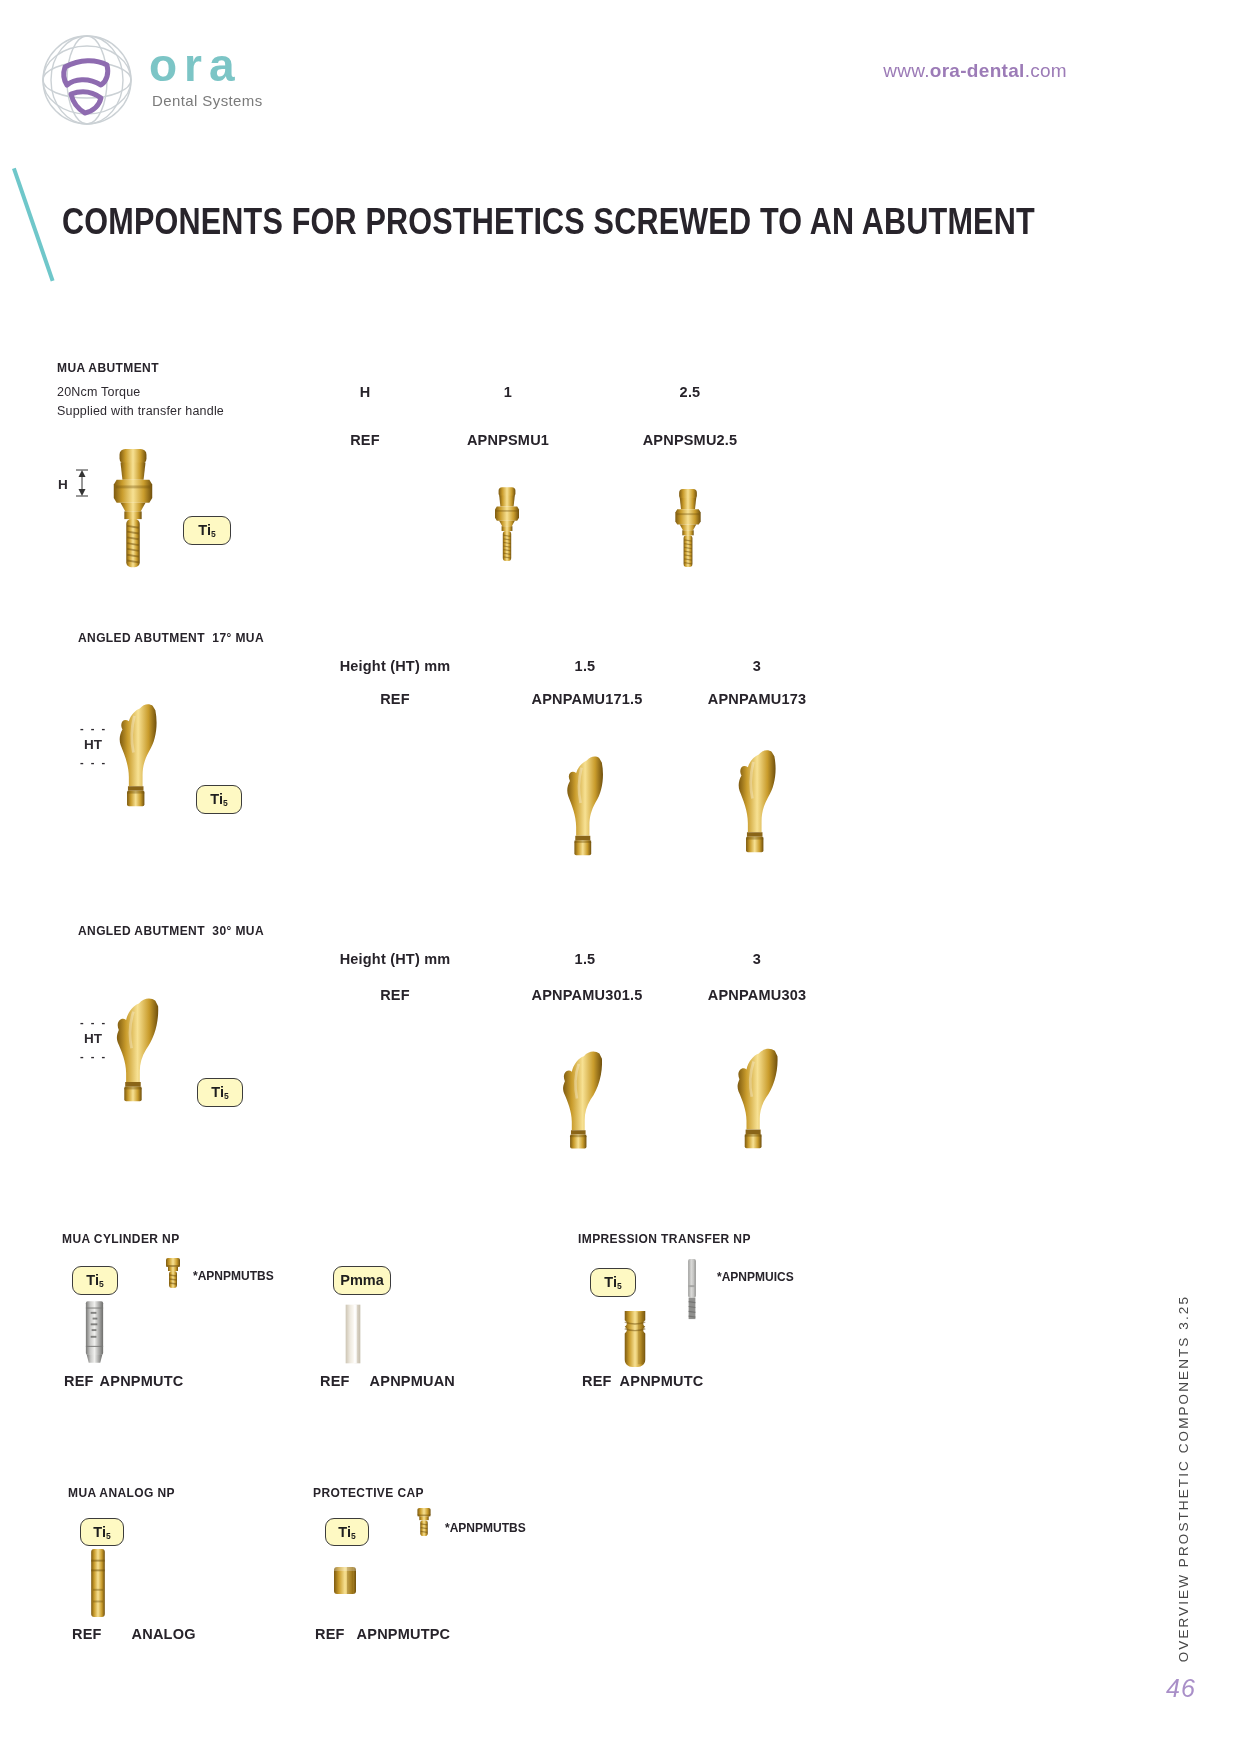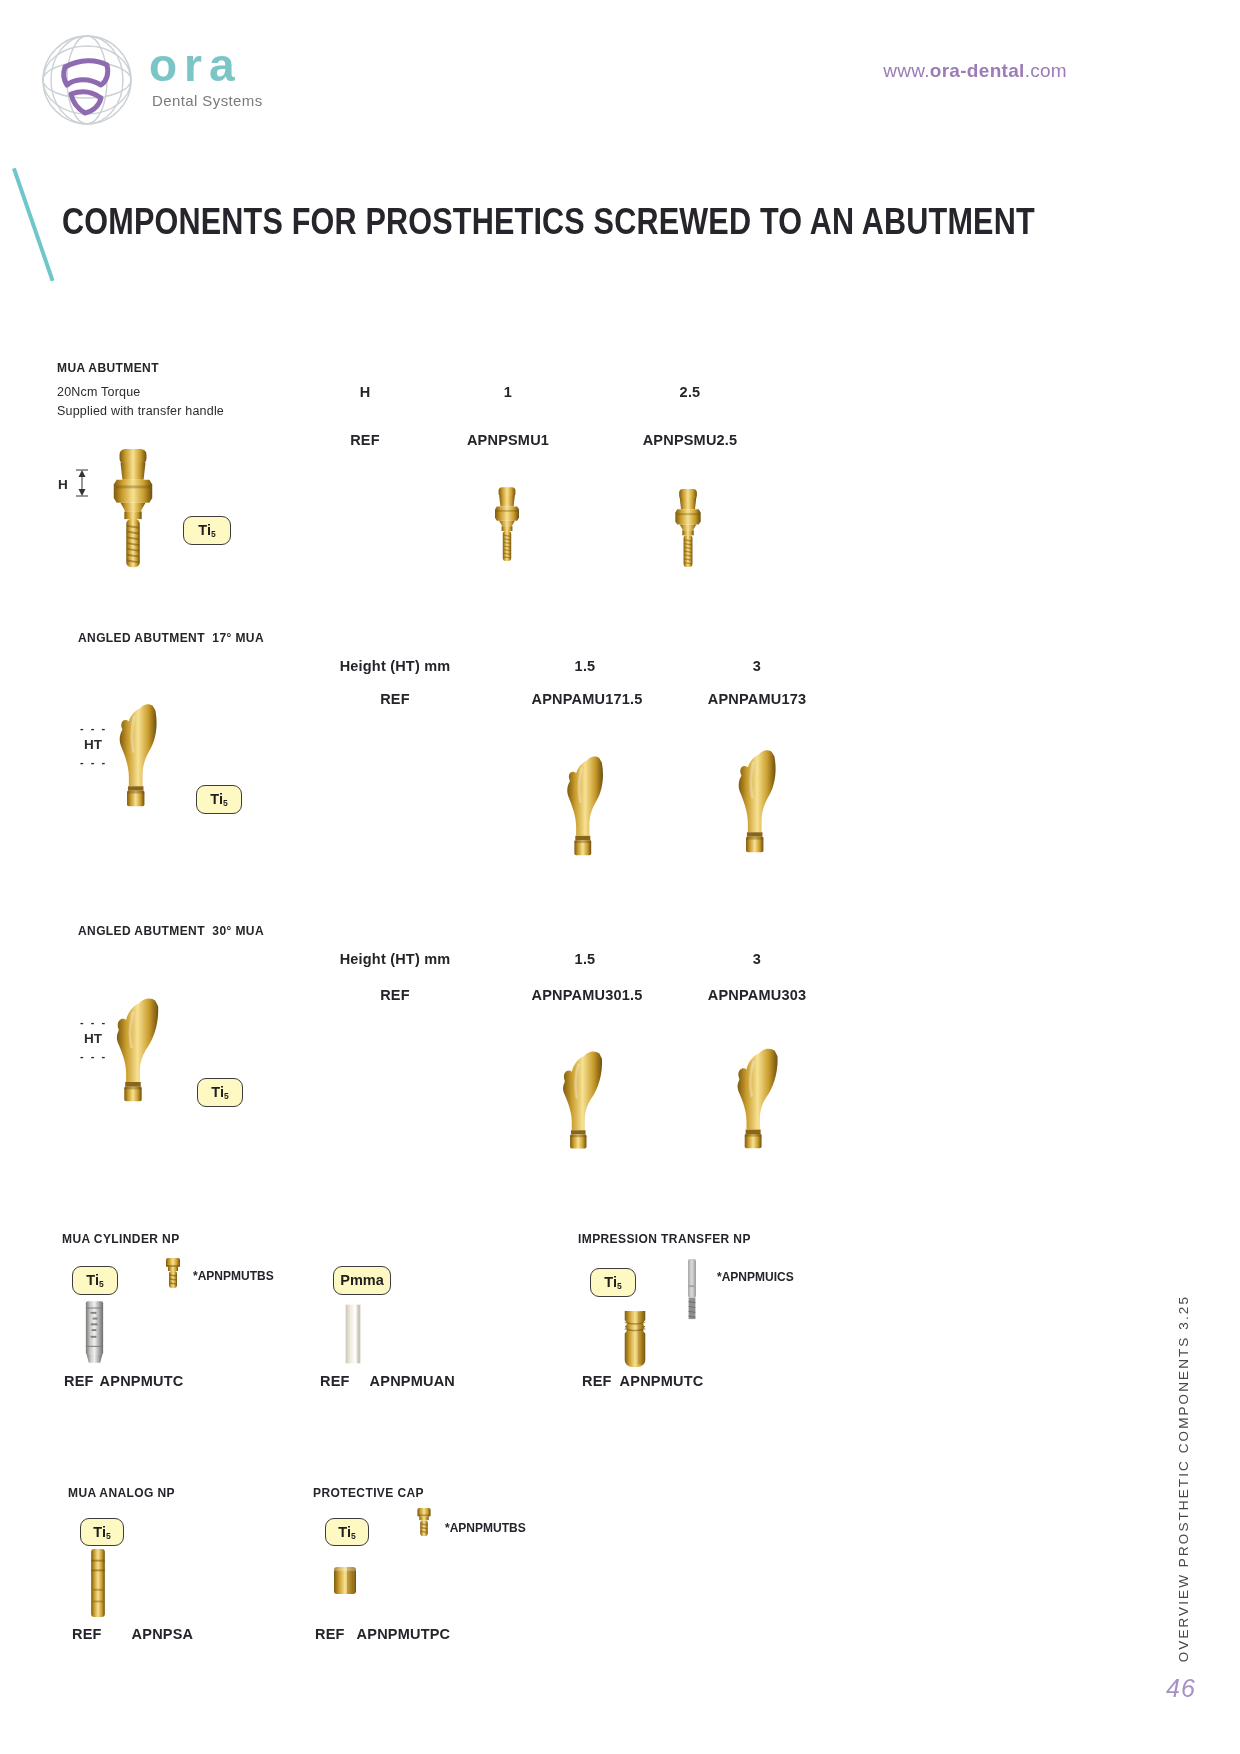--- a/index.html
+++ b/index.html
@@ -333,21 +333,21 @@
     <div class="t heading" style="left:68px;top:1486px">MUA ANALOG NP</div>
     <div class="badge" style="left:80px;top:1518px;width:42px;height:26px">
         <span class="bt">Ti</span>
         <span class="bs">5</span>
       </div>
     <svg class="abs" style="left:88px;top:1548px" width="20" height="70" viewBox="0 0 20 72">
         <use href="#sym-analog"></use>
       </svg>
     <div class="refline" style="position:absolute;left:72px;top:1626px;gap:30px">
       <span>REF</span>
-      <span>APNPSA</span>
+      <span>ANALOG</span>
     </div>
   </div>
 
   <div>
     <div class="t heading" style="left:313px;top:1486px">PROTECTIVE CAP</div>
     <div class="badge" style="left:325px;top:1518px;width:42px;height:26px">
         <span class="bt">Ti</span>
         <span class="bs">5</span>
       </div>
     <svg class="abs" style="left:413px;top:1507px" width="22" height="31" viewBox="0 0 20 33">

